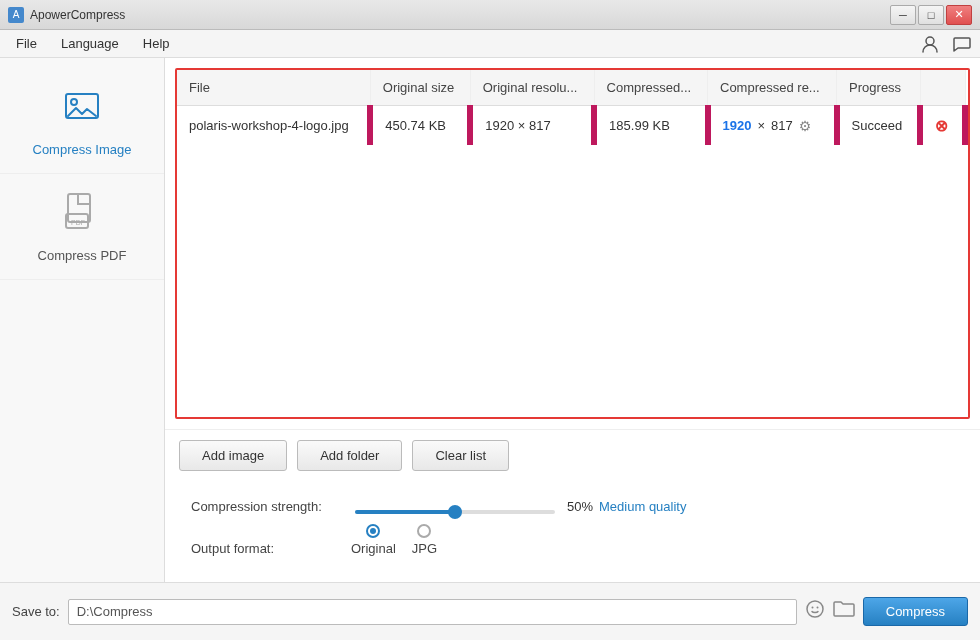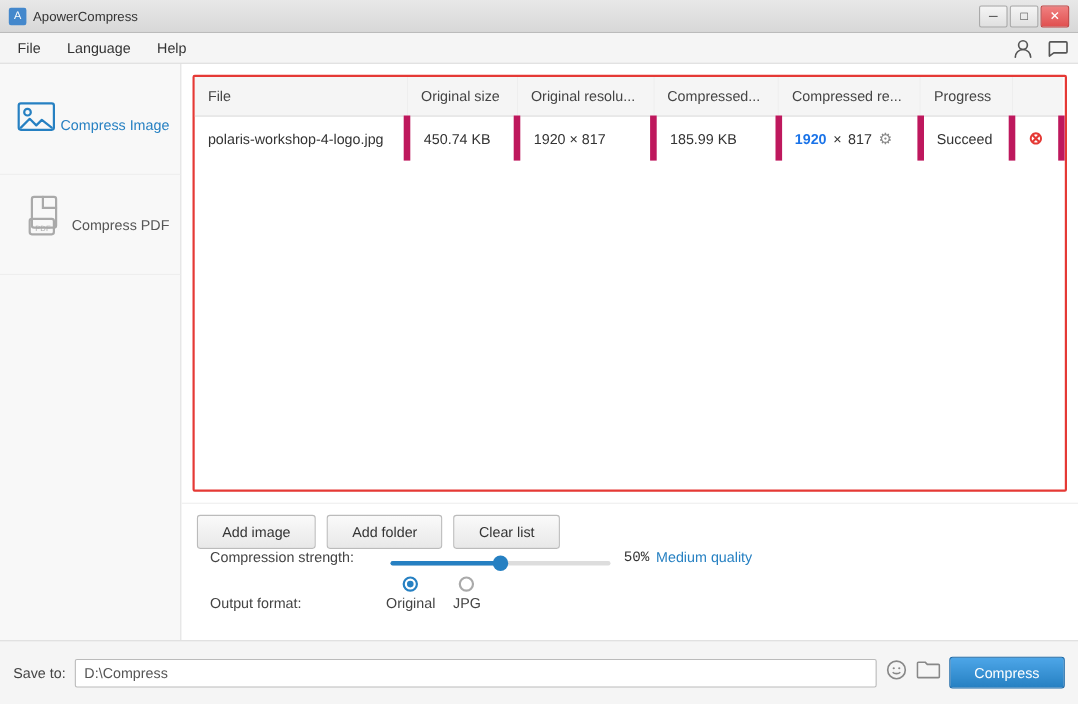--- a/index.html
+++ b/index.html
@@ -83,21 +83,21 @@
       border-right: 1px solid #ddd;
       display: flex;
       flex-direction: column;
       align-items: center;
       padding-top: 10px;
       gap: 0;
     }
     .sidebar-item {
       width: 100%;
       display: flex;
-      flex-direction: row;
+      flex-direction: column;
       align-items: center;
       padding: 16px 10px;
       cursor: pointer;
       border-bottom: 1px solid #eee;
       justify-content: flex-end;
     }
     .sidebar-item.active {
       color: #2680c2;
     }
     .sidebar-icon {
@@ -169,21 +169,21 @@
       font-size: 16px;
       font-weight: bold;
     }
 
     
     .bottom-controls {
       padding: 10px 14px 16px;
       border-top: 1px solid #eee;
     }
     .action-buttons {
-      display: flex; gap: 10px; margin-bottom: 0;
+      display: flex; gap: 10px; margin-bottom: 28px;
     }
     .action-btn {
       padding: 7px 22px;
       border: 1px solid #bbb;
       background: linear-gradient(to bottom, #fafafa, #e8e8e8);
       border-radius: 3px;
       cursor: pointer;
       font-size: 13px;
       color: #333;
     }
@@ -205,21 +205,21 @@
       width: 50%;
     }
     .slider-thumb {
       width: 14px; height: 14px;
       background: #2680c2;
       border-radius: 50%;
       position: absolute;
       top: -5px; left: calc(50% - 7px);
       cursor: pointer;
     }
-    .slider-percent { margin-left: 8px; color: #333; font-family: Liberation Mono, monospace; }
+    .slider-percent { margin-left: 8px; color: #333; }
     .slider-quality { margin-left: 6px; color: #2680c2; }
 
     .radio-group { display: flex; align-items: center; gap: 16px; }
     .radio-option { display: flex; align-items: center; gap: 3px; cursor: pointer; flex-direction: column; }
     .radio-circle {
       width: 14px; height: 14px;
       border: 2px solid #2680c2;
       border-radius: 50%;
       display: flex; align-items: center; justify-content: center;
     }

